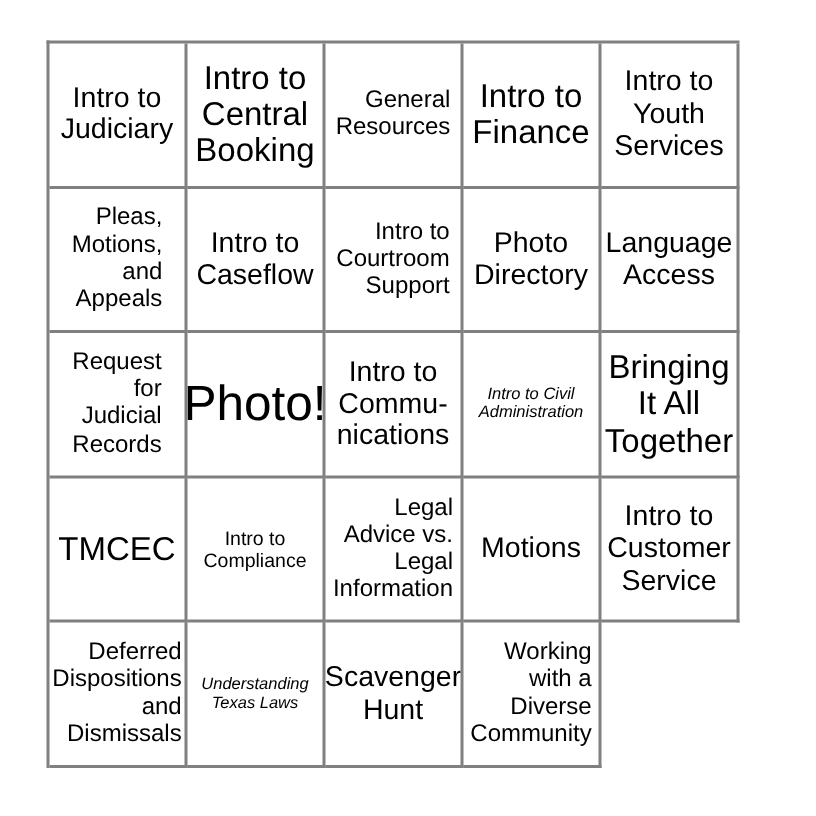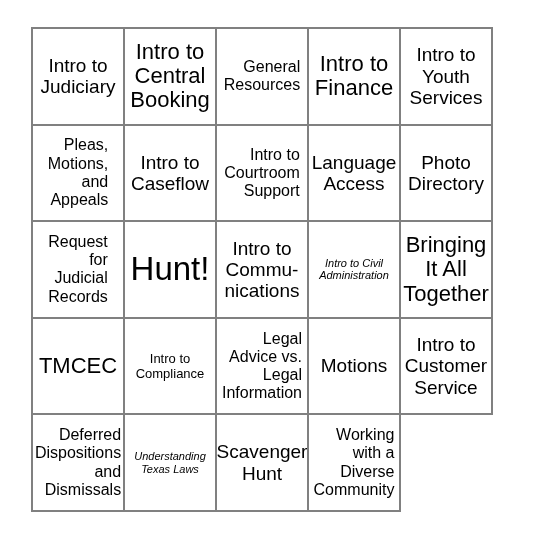--- a/index.html
+++ b/index.html
@@ -87,35 +87,35 @@
     <div class="cell fs-md">
       <span class="txt">Intro to
 Caseflow</span>
     </div>
     <div class="cell fs-sm">
       <span class="txt">Intro to
 Courtroom
 Support</span>
     </div>
     <div class="cell fs-md">
+      <span class="txt">Photo
+Directory</span>
+    </div>
+    <div class="cell fs-md">
       <span class="txt">Language
 Access</span>
-    </div>
-    <div class="cell fs-md">
-      <span class="txt">Photo
-Directory</span>
     </div>
     <div class="cell fs-sm">
       <span class="txt">Request
 for
 Judicial
 Records</span>
     </div>
     <div class="cell fs-xl">
-      <span class="txt">Hunt!</span>
+      <span class="txt">Photo!</span>
     </div>
     <div class="cell fs-md">
       <span class="txt">Intro to
 Commu-
 nications</span>
     </div>
     <div class="cell fs-xxs">
       <span class="txt">Intro to Civil
 Administration</span>
     </div>

